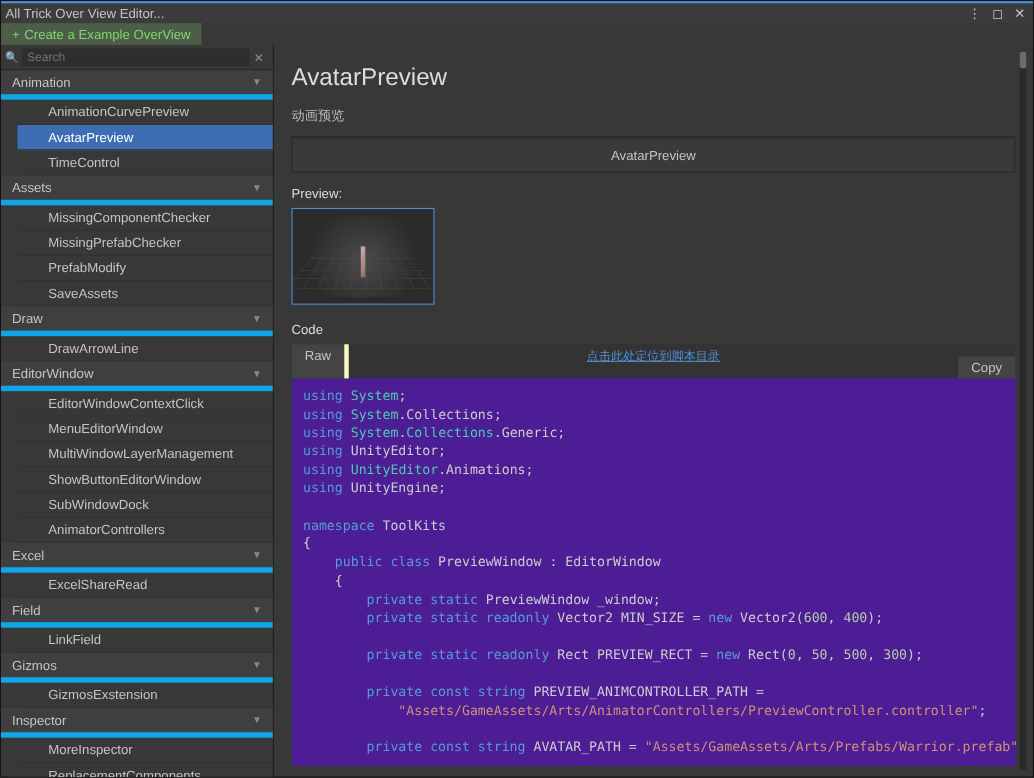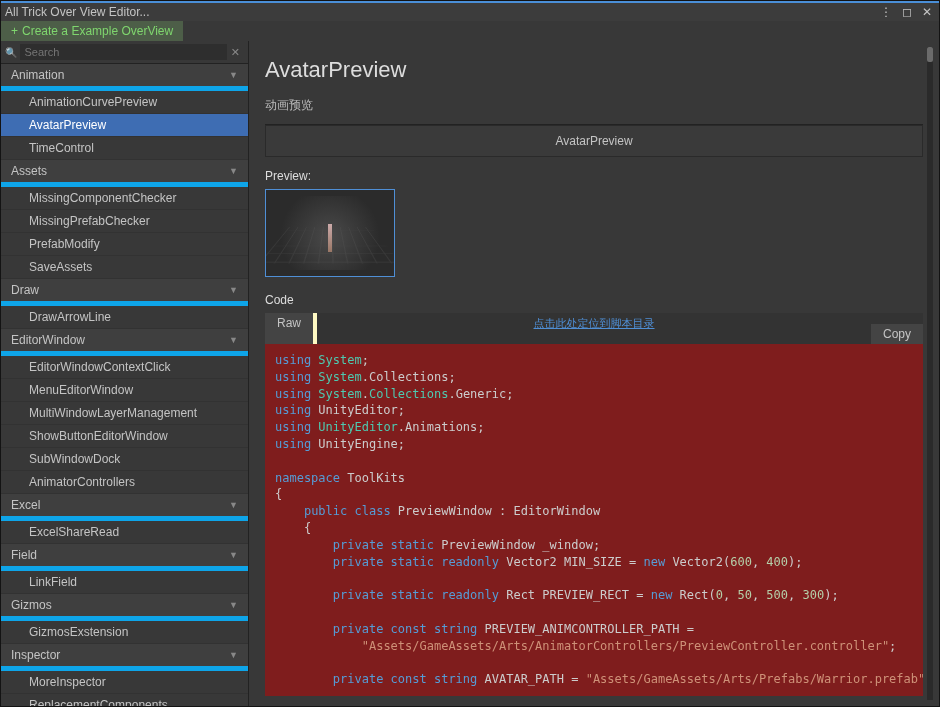--- a/index.html
+++ b/index.html
@@ -38,21 +38,21 @@
 }
 .search-close { color: #888; padding: 0 4px; cursor: pointer; font-size: 11px; }
 .tree { flex: 1; overflow-y: auto; }
 .cat {
   display: flex; align-items: center; justify-content: space-between;
   padding: 4px 10px; background: #3f3f3f; cursor: pointer;
   border-bottom: 5px solid #0ea5e9;
 }
 .chevron { color: #888; font-size: 9px; }
 .item {
-  padding: 4px 10px 4px 28px; cursor: pointer; border-bottom: 1px solid #323232;
+  padding: 4px 10px 4px 28px; cursor: pointer; border-bottom: 1px solid #323232; margin-left: 15px;
 }
 .item.selected { background: #3e6db3; color: #fff; }
 .content { flex: 1; display: flex; flex-direction: column; overflow: hidden; padding: 10px 16px; position: relative; }
 .scroll-indicator { position: absolute; right: 6px; top: 6px; bottom: 6px; width: 6px; background: #2a2a2a; }
 .scroll-thumb { position: absolute; top: 0; left: 0; right: 0; height: 15px; background: #6b6b6b; border-radius: 2px; }
 .h1 { font-size: 22px; color: #ddd; font-weight: normal; margin: 6px 0 14px; }
 .subtitle { font-size: 12px; color: #bbb; border-bottom: 1px solid #222; padding-bottom: 10px; }
 .panel-box {
   border: 1px solid #2a2a2a; background: #3a3a3a; text-align: center;
   padding: 8px 0; margin-bottom: 12px; color: #c4c4c4;
@@ -79,21 +79,21 @@
 }
 .code-section { margin-top: 16px; }
 .code-tabs { display: flex; align-items: stretch; background: #333; }
 .code-tab {
   padding: 3px 12px; background: #444; border-right: 4px solid #fef9c3;
   cursor: pointer; color: #c4c4c4;
 }
 .code-link { flex: 1; text-align: center; color: #4f8fd6; padding: 3px; text-decoration: underline; font-size: 11px; cursor: pointer; }
 .code-copy { padding: 3px 12px; background: #444; cursor: pointer; margin-top: 11px; }
 .code-block {
-  background: #7f1d1d; padding: 8px 10px; font-family: Consolas, monospace;
+  background: #4c1d95; padding: 8px 10px; font-family: Consolas, monospace;
   font-size: 12px; line-height: 1.4; color: #ccc; overflow-x: auto;
   white-space: pre;
 }
 .kw { color: #569cd6; }
 .cls { color: #4ec9b0; }
 .str { color: #ce9178; }
 .num { color: #b5cea8; }
 </style>
 </head>
 <body>

